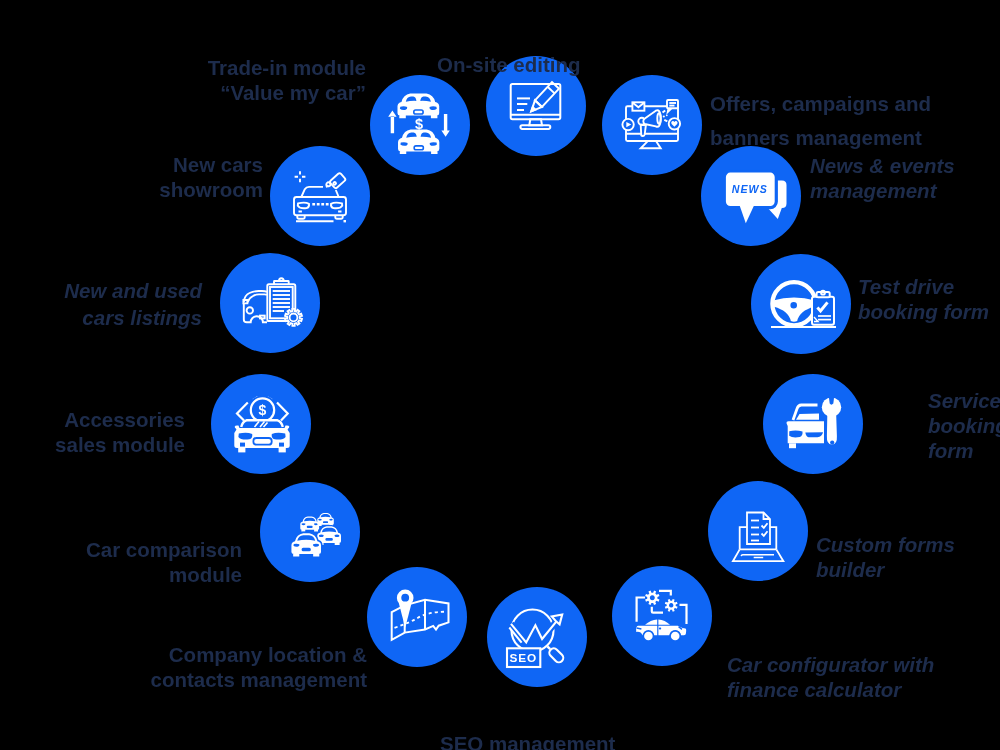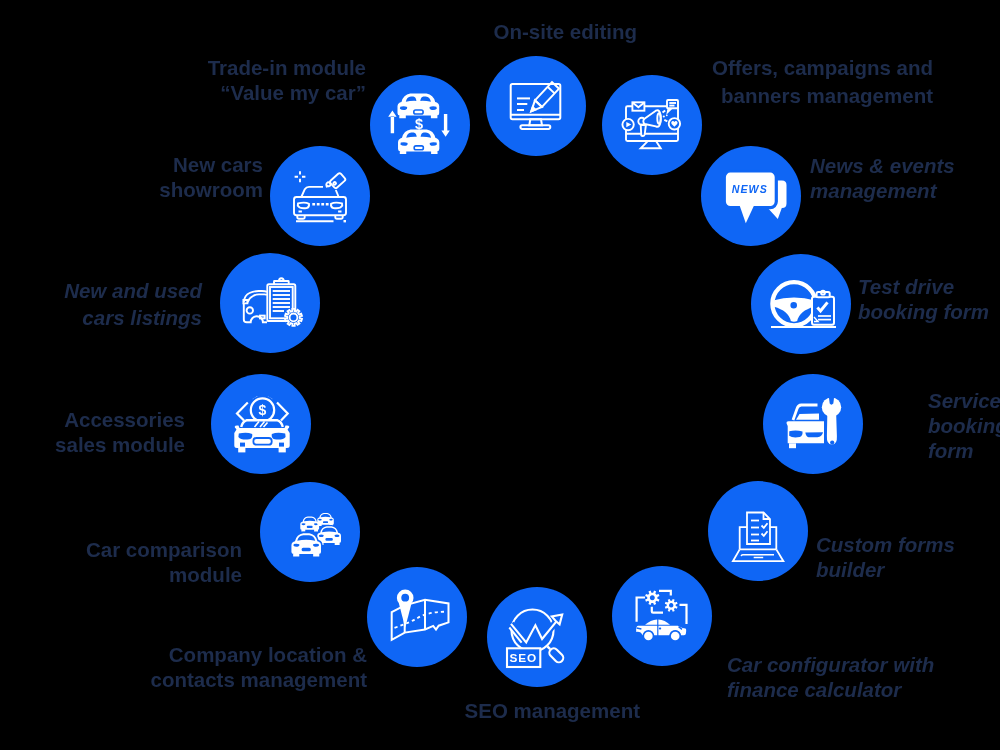--- a/index.html
+++ b/index.html
@@ -3,21 +3,21 @@
 <meta charset="utf-8">
 <style>
   html,body{margin:0;padding:0;}
   body{width:1000px;height:750px;background:#000;position:relative;overflow:hidden;
        font-family:"Liberation Sans", sans-serif;}
   .c{position:absolute;width:100px;height:100px;border-radius:50%;background:#0f66f5;}
   .c svg{position:absolute;left:0;top:0;}
   .lb{position:absolute;color:#1d2c4c;font-weight:bold;font-size:20.5px;line-height:25px;}
   .tr{text-align:right;}
   .tl{text-align:left;font-style:italic;}
-  .tc{text-align:right;}
+  .tc{text-align:left;margin-top:33px;}
 </style>
 </head>
 <body>
 
 <div class="c" id="c1" style="left:486px;top:56px;">
 <svg width="100" height="100" viewBox="0 0 100 100" fill="none" stroke="#fff" stroke-width="2">
  <rect x="24.7" y="28" width="49.6" height="35.3" rx="1.8"></rect>
  <line x1="24.7" y1="58.7" x2="74.3" y2="58.7"></line>
  <path d="M44.3 63.3 L55 63.3 L56 69.3 L43.3 69.3 Z"></path>
  <rect x="34.4" y="69.3" width="29.9" height="3.6" rx="1.8"></rect>
@@ -273,21 +273,21 @@
  <use href="#tcar" transform="translate(0.8,36.2) scale(0.99)"></use>
  <g fill="#fff">
   <path d="M20.7 41.3 h3.4 v17 h-3.4 Z M18.2 41.8 L26.6 41.8 L22.4 35.4 Z"></path>
   <path d="M73.9 38.9 h3.4 v17 h-3.4 Z M71.4 55.4 L79.8 55.4 L75.6 61.8 Z"></path>
  </g>
  <text x="49" y="53.5" font-family="Liberation Sans, sans-serif" font-size="14.5" font-weight="bold" fill="#fff" text-anchor="middle">$</text>
 </svg>
 </div>
 
 <div class="lb tc" style="left:437px;top:19px;width:200px;">On-site editing</div>
-<div class="lb tc" style="left:710px;top:53.5px;width:223px;line-height:28px;">Offers, campaigns and<br>banners management</div>
+<div class="lb tc" style="left:710px;top:53.5px;width:223px;line-height:34px;">Offers, campaigns and<br>banners management</div>
 <div class="lb tl" style="left:810px;top:153px;">News &amp; events<br>management</div>
 <div class="lb tl" style="left:858px;top:274px;">Test drive<br>booking form</div>
 <div class="lb tl" style="left:928px;top:388px;">Service<br>booking<br>form</div>
 <div class="lb tl" style="left:816px;top:532px;">Custom forms<br>builder</div>
 <div class="lb tl" style="left:719px;top:652px;margin-left:8px;">Car configurator with<br>finance calculator</div>
 <div class="lb tc" style="left:440px;top:698px;width:200px;">SEO management</div>
 <div class="lb tr" style="right:633px;top:642px;width:250px;">Company location &amp;<br>contacts management</div>
 <div class="lb tr" style="right:758px;top:537px;width:200px;">Car comparison<br>module</div>
 <div class="lb tr" style="right:815px;top:407px;width:160px;">Accessories<br>sales module</div>
 <div class="lb tr" style="right:798px;top:276.5px;width:170px;line-height:27px;font-style:italic;">New and used<br>cars listings</div>

